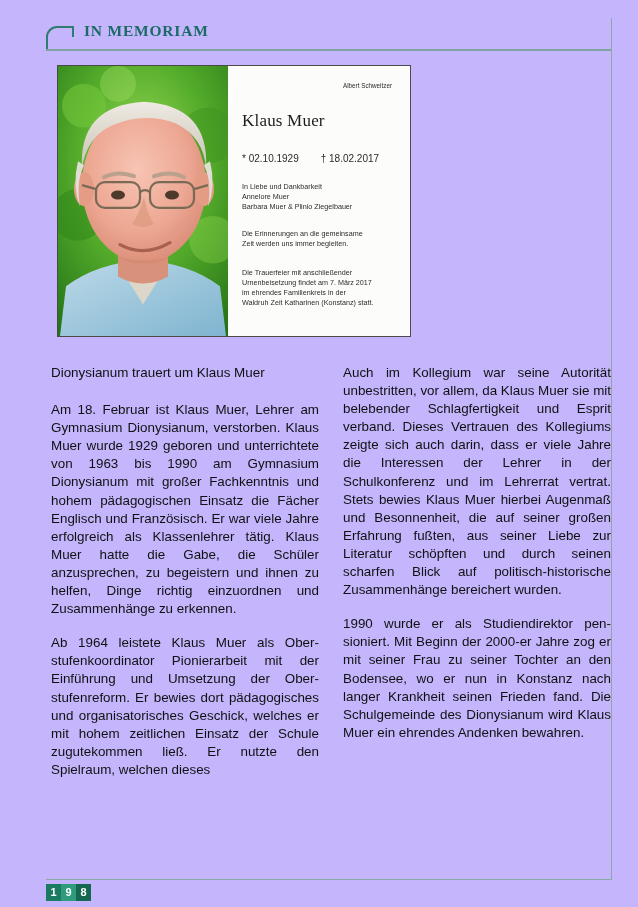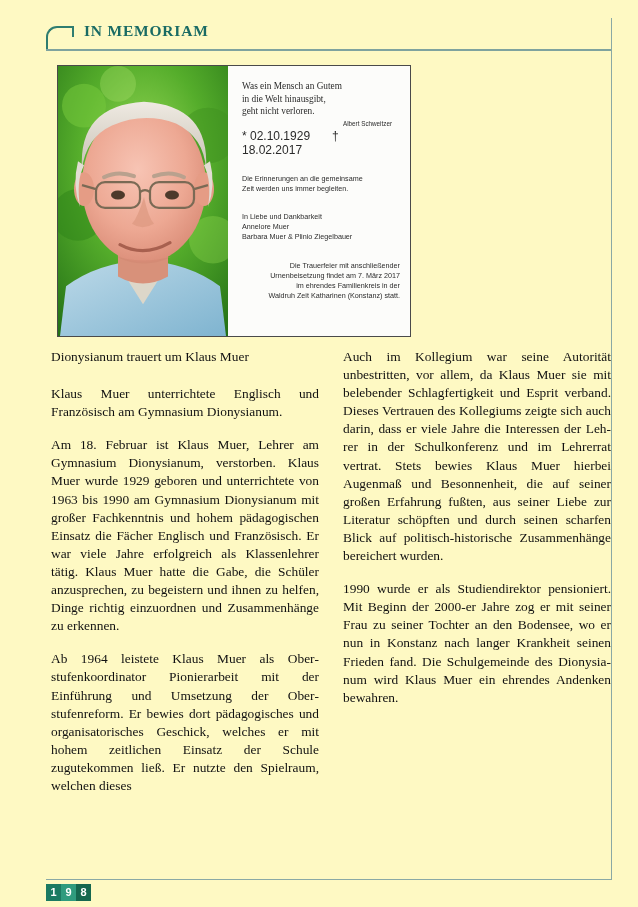--- a/index.html
+++ b/index.html
@@ -13,21 +13,21 @@
     position: relative;
     font-family: "Liberation Serif", serif;
     color: #1a1a1a;
     overflow: hidden;
   }
 
   
   .page {
     position: absolute;
     inset: 0;
-    background: #fef9c3;
+    background: #c4b5fd;
   }
   .right-rule {
     position: absolute;
     left: 611px;
     top: 18px;
     width: 1px;
     height: 862px;
     background: #8aa9a5;
   }
   .bottom-rule {
@@ -132,54 +132,54 @@
   }
   .card-name {
     font-family: "Liberation Serif", serif;
     font-size: 17px;
     color: #1c1c1c;
     margin-top: 22px;
     letter-spacing: 0.2px;
   }
   .card-dates {
     font-family: "Liberation Sans", sans-serif;
-    font-size: 12px;
+    font-size: 10px;
     color: #2b2b2b;
-    margin-top: 2px;
+    margin-top: 22px;
   }
   .card-dates .d-death { margin-left: 22px; }
   .card-block {
     font-family: "Liberation Sans", sans-serif;
     font-size: 7.2px;
     line-height: 10px;
     color: #2b2b2b;
   }
   .blk-remember { margin-top: 17px; }
   .blk-love     { margin-top: 18px; }
-  .blk-funeral  { margin-top: 19px; text-align: right; }
+  .blk-funeral  { margin-top: 19px; }
 
   
   .columns {
     position: absolute;
     left: 51px;
     top: 348px;
     width: 560px;
     height: 520px;
   }
   .col {
     position: absolute;
     top: 0;
     width: 268px;
   }
   .col-left  { left: 0px; }
   .col-right { left: 292px; }
 
   .col p {
-    margin: 0 0 15px 0;
-    font-family: Liberation Serif, serif;
+    margin: 16px 0 15px 0;
+    font-family: Liberation Sans, sans-serif;
     font-size: 13.4px;
     line-height: 18.1px;
     text-align: justify;
     hyphens: manual;
     color: #111111;
   }
   .col p.lede {
     text-align: left;
     margin-bottom: 19px;
   }
@@ -279,55 +279,50 @@
 
         <path d="M86 132 Q80 152 74 159 Q84 166 96 159 Q90 152 86 132" fill="#dd9a82" opacity="0.75"></path>
 
         <path d="M62 180 Q86 193 112 178" stroke="#a8604f" stroke-width="3.2" fill="none" stroke-linecap="round"></path>
 
         <path d="M58 192 Q86 206 114 192 Q86 200 58 192" fill="#cf8670" opacity="0.5"></path>
       </svg>
     </div>
 
     <div class="card-text">
-      <div class="quote">
-        <div>Was ein Mensch an Gutem</div>
-        <div>in die Welt hinausgibt,</div>
-        <div>geht nicht verloren.</div>
-      </div>
       <div class="quote-author">Albert Schweitzer</div>
 
+      <div class="card-name">Klaus Muer</div>
       <div class="card-dates">
         <span class="d-birth">* 02.10.1929</span><span class="d-death">† 18.02.2017</span>
-      </div>
-
-      <div class="card-block blk-remember">
-        <div>Die Erinnerungen an die gemeinsame</div>
-        <div>Zeit werden uns immer begleiten.</div>
       </div>
 
       <div class="card-block blk-love">
         <div>In Liebe und Dankbarkeit</div>
         <div>Annelore Muer</div>
         <div>Barbara Muer &amp; Plinio Ziegelbauer</div>
+      </div>
+
+      <div class="card-block blk-remember">
+        <div>Die Erinnerungen an die gemeinsame</div>
+        <div>Zeit werden uns immer begleiten.</div>
       </div>
 
       <div class="card-block blk-funeral">
         <div>Die Trauerfeier mit anschließender</div>
         <div>Urnenbeisetzung findet am 7. März 2017</div>
         <div>im ehrendes Familienkreis in der</div>
         <div>Waldruh Zeit Katharinen (Konstanz) statt.</div>
       </div>
     </div>
   </div>
 
   <div class="columns">
     <div class="col col-left">
       <p class="lede">Dionysianum trauert um Klaus Muer</p>
-      <p>Klaus Muer unterrichtete Englisch und Französisch am Gymnasium Dionysia­num.</p>
       <p>Am 18. Februar ist Klaus Muer, Lehrer am Gymnasium Dionysianum, verstor­ben. Klaus Muer wurde 1929 geboren und unterrichtete von 1963 bis 1990 am Gymnasium Dionysianum mit großer Fachkenntnis und hohem pädagogischen Einsatz die Fächer Englisch und Franzö­sisch. Er war viele Jahre erfolgreich als Klassenlehrer tätig. Klaus Muer hatte die Gabe, die Schüler anzusprechen, zu begeistern und ihnen zu helfen, Dinge richtig einzuordnen und Zusammen­hänge zu erkennen.</p>
       <p class="tight-last">Ab 1964 leistete Klaus Muer als Ober­stufenkoordinator Pionierarbeit mit der Einführung und Umsetzung der Ober­stufenreform. Er bewies dort pädago­gisches und organisatorisches Geschick, welches er mit hohem zeitlichen Ein­satz der Schule zugutekommen ließ. Er nutzte den Spielraum, welchen dieses</p>
     </div>
 
     <div class="col col-right">
       <p>Auch im Kollegium war seine Autorität unbestritten, vor allem, da Klaus Muer sie mit belebender Schlagfertigkeit und Esprit verband. Dieses Vertrauen des Kollegiums zeigte sich auch darin, dass er viele Jahre die Interessen der Leh­rer in der Schulkonferenz und im Leh­rerrat vertrat. Stets bewies Klaus Muer hierbei Augenmaß und Besonnenheit, die auf seiner großen Erfahrung fußten, aus seiner Liebe zur Literatur schöp­ften und durch seinen scharfen Blick auf politisch-historische Zusammenhänge bereichert wurden.</p>
       <p class="tight-last">1990 wurde er als Studiendirektor pen­sioniert. Mit Beginn der 2000-er Jahre zog er mit seiner Frau zu seiner Tochter an den Bodensee, wo er nun in Konstanz nach langer Krankheit seinen Frieden fand. Die Schulgemeinde des Dionysia­num wird Klaus Muer ein ehrendes An­denken bewahren.</p>
     </div>
   </div>
 

